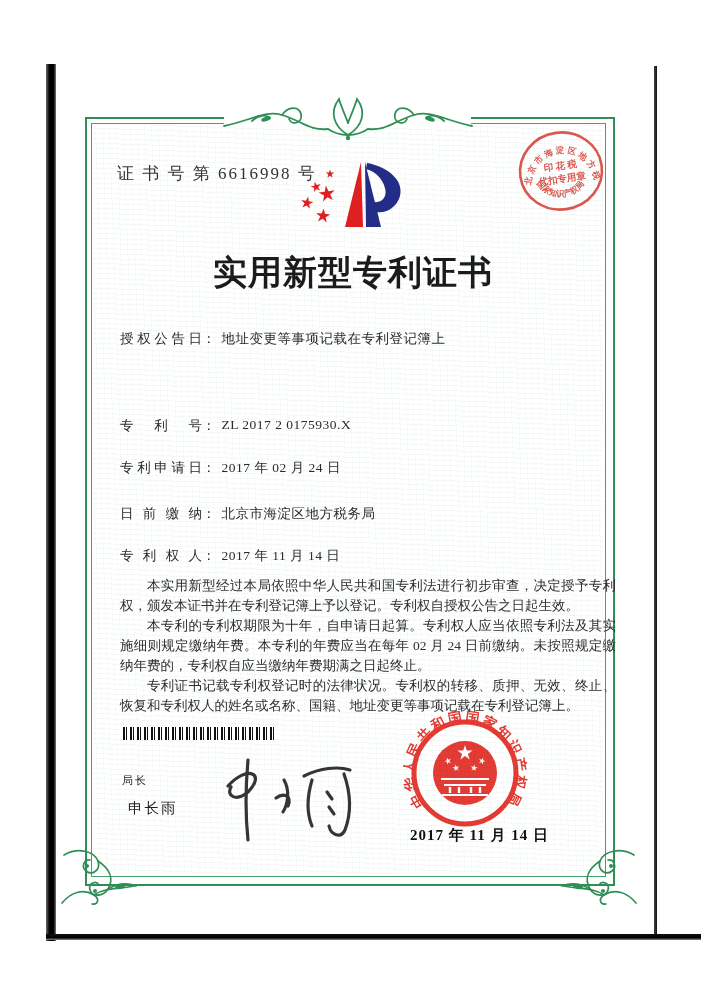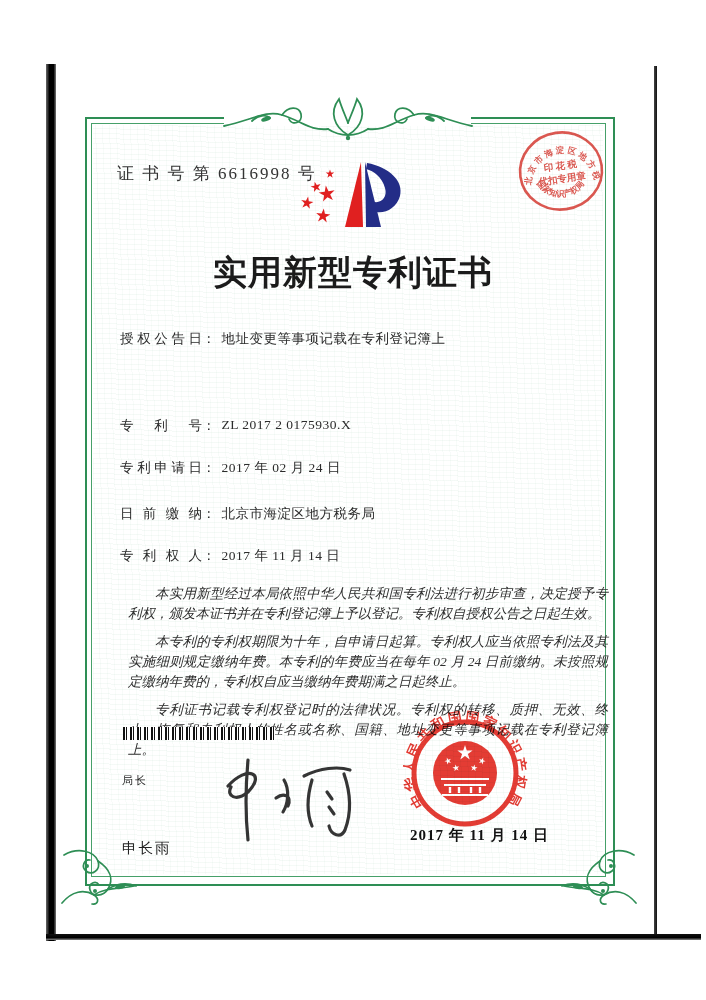--- a/index.html
+++ b/index.html
@@ -29,28 +29,28 @@
          letter-spacing:1px;color:#1b1b1b;}
 
   
   .field{left:120px;height:20px;font-size:13.5px;white-space:nowrap;color:#2b2b2b;}
   .flabel{display:inline-block;width:82px;text-align:justify;text-align-last:justify;vertical-align:top;}
   .fcolon{display:inline-block;vertical-align:top;}
   .fvalue{display:inline-block;margin-left:6px;vertical-align:top;letter-spacing:.5px;}
 
   
   .paras{left:120px;top:576px;width:496px;font-size:13.5px;line-height:20px;text-align:justify;color:#2e2e2e;}
-  .paras p{margin:8px;text-indent:2em;font-style:italic;}
+  .paras p{margin:0;text-indent:2em;}
 
   
   .barcode{left:123px;top:727px;width:152px;height:13px;
      background:repeating-linear-gradient(90deg,#111 0 2px,#fff 2px 3px,#111 3px 4px,#fff 4px 7px,#111 7px 9px,#fff 9px 10px,#111 10px 11px,#fff 11px 14px);}
 
   .issuer-title{left:122px;top:773px;font-size:11px;color:#222;letter-spacing:2px;}
-  .issuer-name{left:122px;top:799px;font-size:14.5px;color:#222;letter-spacing:2px;margin-top:40px;}
+  .issuer-name{left:128px;top:799px;font-size:14.5px;color:#222;letter-spacing:2px;}
 
   .seal-date{left:410px;top:826px;font-size:15px;font-weight:bold;letter-spacing:1px;color:#111;}
   .footer{left:85px;top:864px;width:528px;text-align:center;font-size:12.5px;color:#333;}
 
   .seal-svg{left:399px;top:707px;mix-blend-mode:multiply;opacity:.9;}
   .tax-svg{left:514px;top:127px;mix-blend-mode:multiply;opacity:.82;}
   .sig-svg{left:198px;top:752px;}
   .logo-svg{left:285px;top:150px;}
 </style>
 </head>

